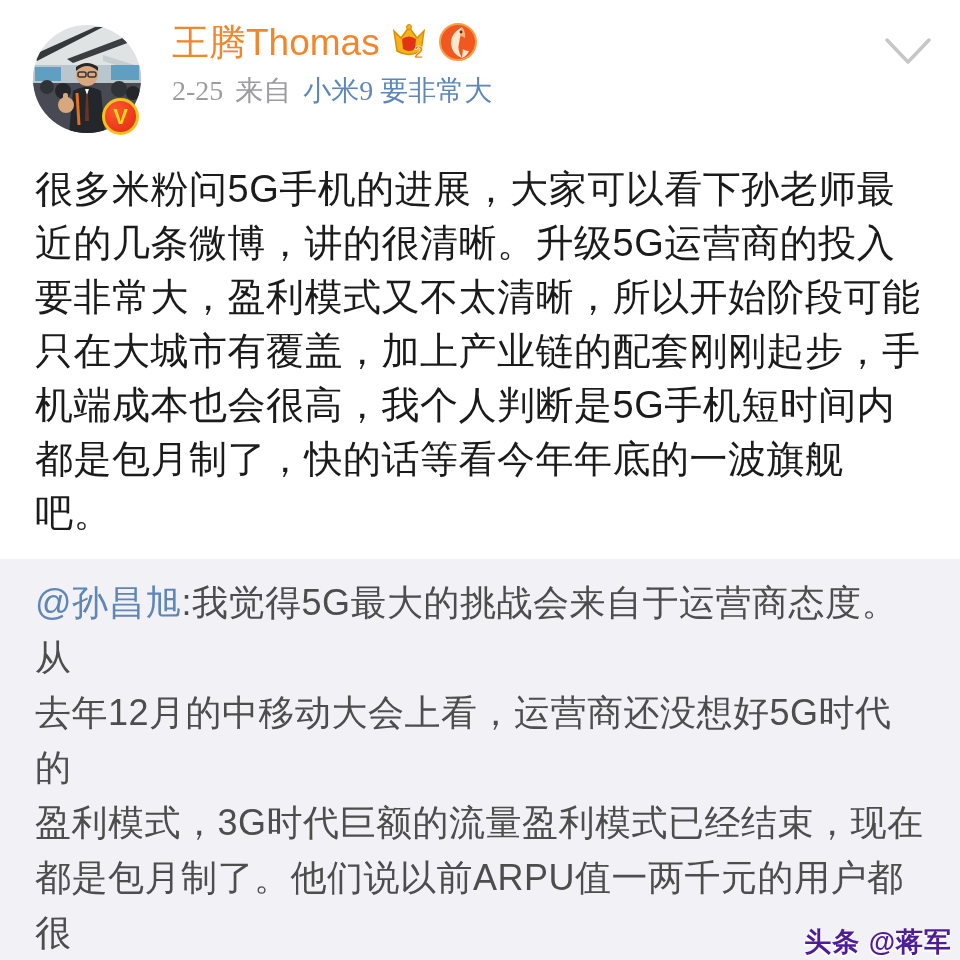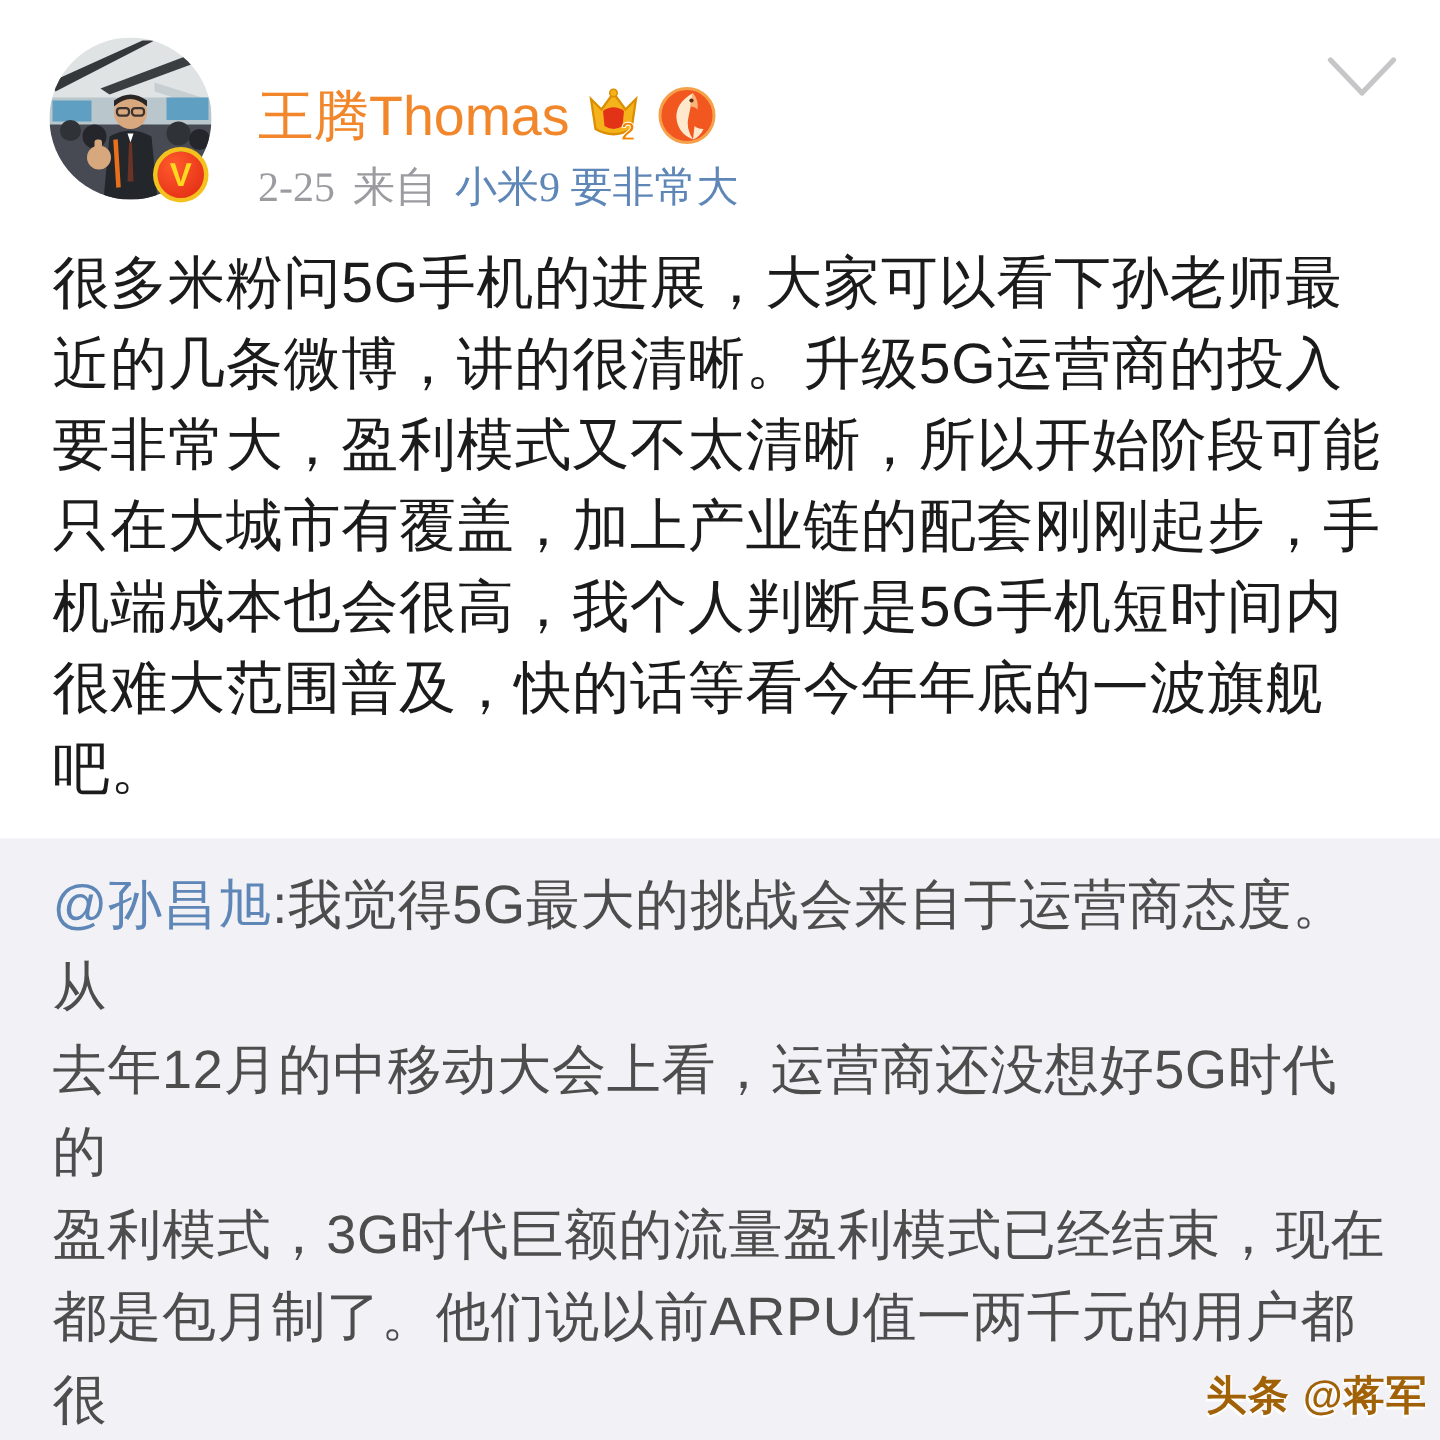--- a/index.html
+++ b/index.html
@@ -24,21 +24,21 @@
   }
   .v-badge {
     position: absolute; right: 2px; bottom: -2px;
     width: 37px; height: 37px; border-radius: 50%;
     background: radial-gradient(circle at 35% 30%, #ff5a2e, #df2810);
     border: 3px solid #f3c21e;
     color: #ffd91e; font-size: 22px; font-weight: bold;
     display: flex; align-items: center; justify-content: center;
     line-height: 1;
   }
-  .author-block { margin-left: 172px; padding-top: 56px; }
+  .author-block { margin-left: 172px; padding-top: 21px; }
   .name-row { display: flex; align-items: center; height: 42px; }
   .username {
     color: #f2862b; font-size: 37px; line-height: 1;
     white-space: nowrap; cursor: pointer;
   }
   .badge { width: 40px; height: 40px; margin-left: 9px; flex: 0 0 auto; }
   .meta-row {
     margin-top: 13px; font-size: 28px; line-height: 1.1;
     color: #9c9ca0; display: flex; gap: 12px; font-family: Liberation Serif, serif;
   }
@@ -68,23 +68,23 @@
   .quote-text {
     font-size: 36px; line-height: 55px;
     color: #4d4d4d;
     white-space: pre-line;
     letter-spacing: 0.5px;
   }
   .mention { color: #5e87b8; cursor: pointer; text-align: right; }
 
   
   .watermark {
-    position: absolute; right: 8px; bottom: 12px;
+    position: absolute; right: 8px; bottom: 0;
     font-size: 27px; font-weight: bold; letter-spacing: 1px;
-    color: #a16207;
+    color: #4c1d95;
     text-shadow: 1px 1px 0 #ffffff, -1px 2px 0 rgba(255,255,255,0.85);
   }
 </style>
 </head>
 <body>
 
 <div class="page">
 
   <header class="post-header">
 
@@ -147,21 +147,21 @@
     <svg class="chevron" viewBox="0 0 52 36" xmlns="http://www.w3.org/2000/svg">
       <polyline points="5,6 26,28 47,6" fill="none" stroke="#c6c6c8" stroke-width="3.5" stroke-linecap="round" stroke-linejoin="round"></polyline>
     </svg>
   </header>
 
   <p class="post-body">很多米粉问5G手机的进展，大家可以看下孙老师最
 近的几条微博，讲的很清晰。升级5G运营商的投入
 要非常大，盈利模式又不太清晰，所以开始阶段可能
 只在大城市有覆盖，加上产业链的配套刚刚起步，手
 机端成本也会很高，我个人判断是5G手机短时间内
-很难大范围普及，快的话等看今年年底的一波旗舰
+都是包月制了，快的话等看今年年底的一波旗舰
 吧。</p>
 
   <section class="quote">
     <p class="quote-text"><span class="mention">@孙昌旭</span><span>:我觉得5G最大的挑战会来自于运营商态度。从
 去年12月的中移动大会上看，运营商还没想好5G时代的
 盈利模式，3G时代巨额的流量盈利模式已经结束，现在
 都是包月制了。他们说以前ARPU值一两千元的用户都很
 多，现在能够上200元以上的用户都是高端用户了。巨额
 投资如何收回？而且高频段的5G基站覆盖距离小...</span></p>
 

